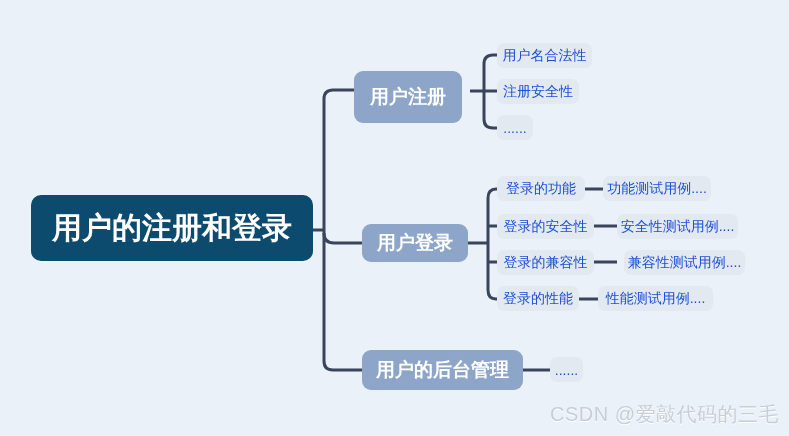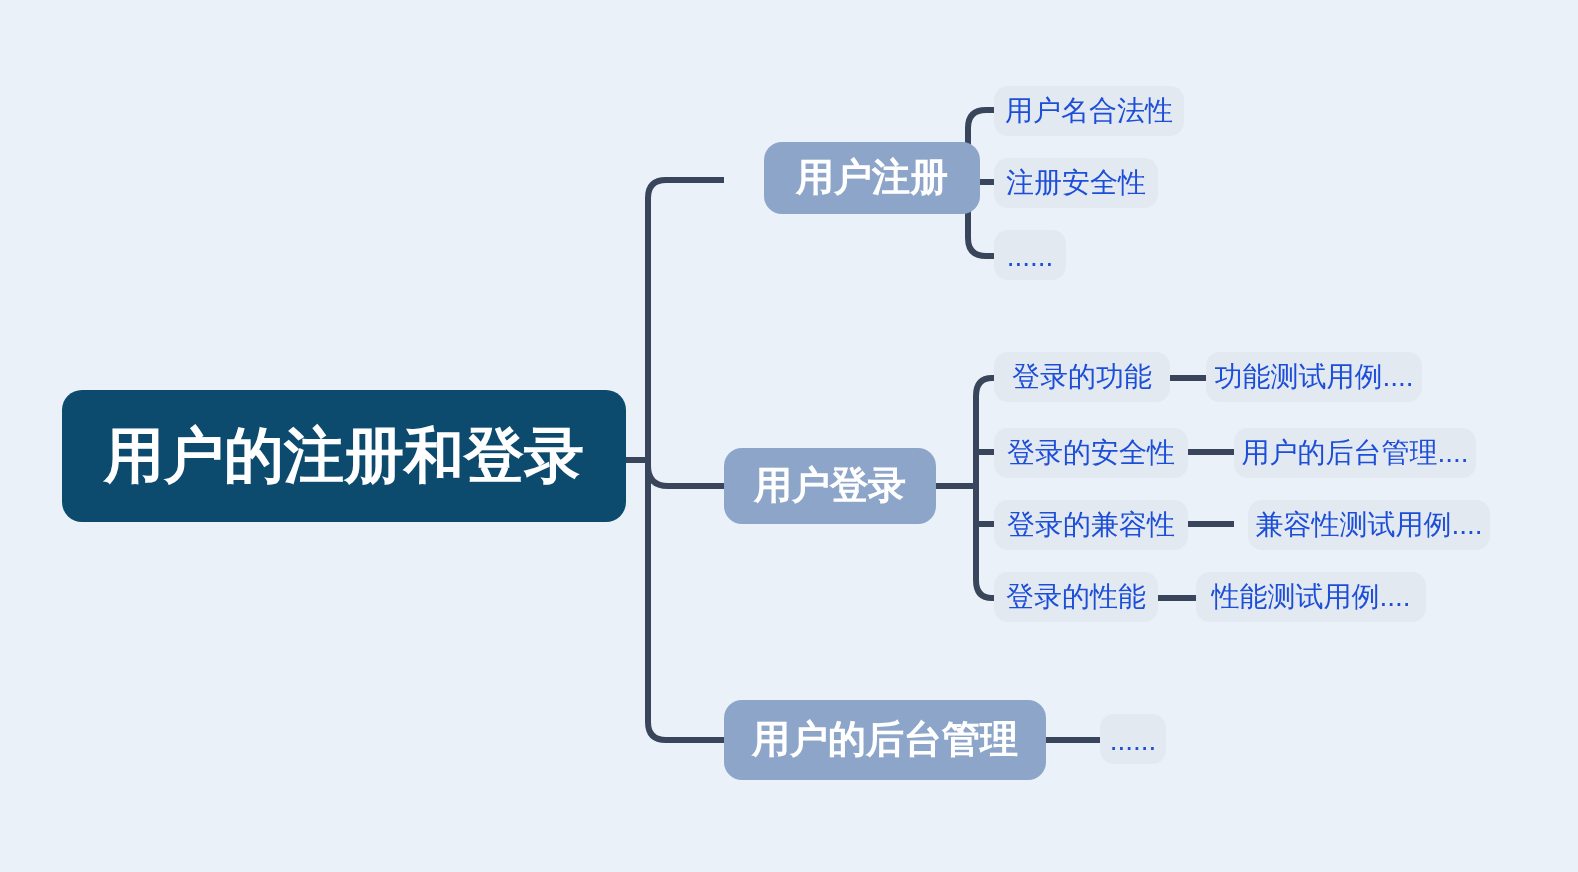--- a/index.html
+++ b/index.html
@@ -19,21 +19,21 @@
   }
   .root-node{
     left:31px;top:195px;width:282px;height:66px;
     background:#0c4a6e;border-radius:10px;
     color:#ffffff;font-size:30px;font-weight:bold;
   }
   .branch-node{
     background:#8CA5C9;border-radius:9px;
     color:#ffffff;font-size:19px;font-weight:bold;
   }
-  .branch-1{left:382px;top:71px;width:108px;height:36px;}
+  .branch-1{left:354px;top:71px;width:108px;height:52px;}
   .branch-2{left:362px;top:224px;width:106px;height:38px;}
   .branch-3{left:362px;top:350px;width:161px;height:40px;}
   .child-node{
     background:#E3E9F1;border-radius:7px;
     color:#1d4ed8;font-size:14px;font-weight:500;
     height:25px;
   }
   .c1{left:497px;top:43px;width:95px;}
   .c2{left:497px;top:79px;width:82px;}
   .c3{left:497px;top:115px;width:36px;}
@@ -88,23 +88,24 @@
 
   <div class="node branch-node branch-1">用户注册</div>
   <div class="node child-node c1">用户名合法性</div>
   <div class="node child-node c2">注册安全性</div>
   <div class="node child-node c3">......</div>
 
   <div class="node branch-node branch-2">用户登录</div>
   <div class="node child-node c4">登录的功能</div>
   <div class="node child-node g1">功能测试用例....</div>
   <div class="node child-node c5">登录的安全性</div>
-  <div class="node child-node g2">用户的后台管理....</div>
+  <div class="node child-node g2">安全性测试用例....</div>
   <div class="node child-node c6">登录的兼容性</div>
   <div class="node child-node g3">兼容性测试用例....</div>
   <div class="node child-node c7">登录的性能</div>
   <div class="node child-node g4">性能测试用例....</div>
 
   <div class="node branch-node branch-3">用户的后台管理</div>
   <div class="node child-node c8">......</div>
 
+  <div class="watermark">CSDN @爱敲代码的三毛</div>
 
 </div>
 
 </body></html>

